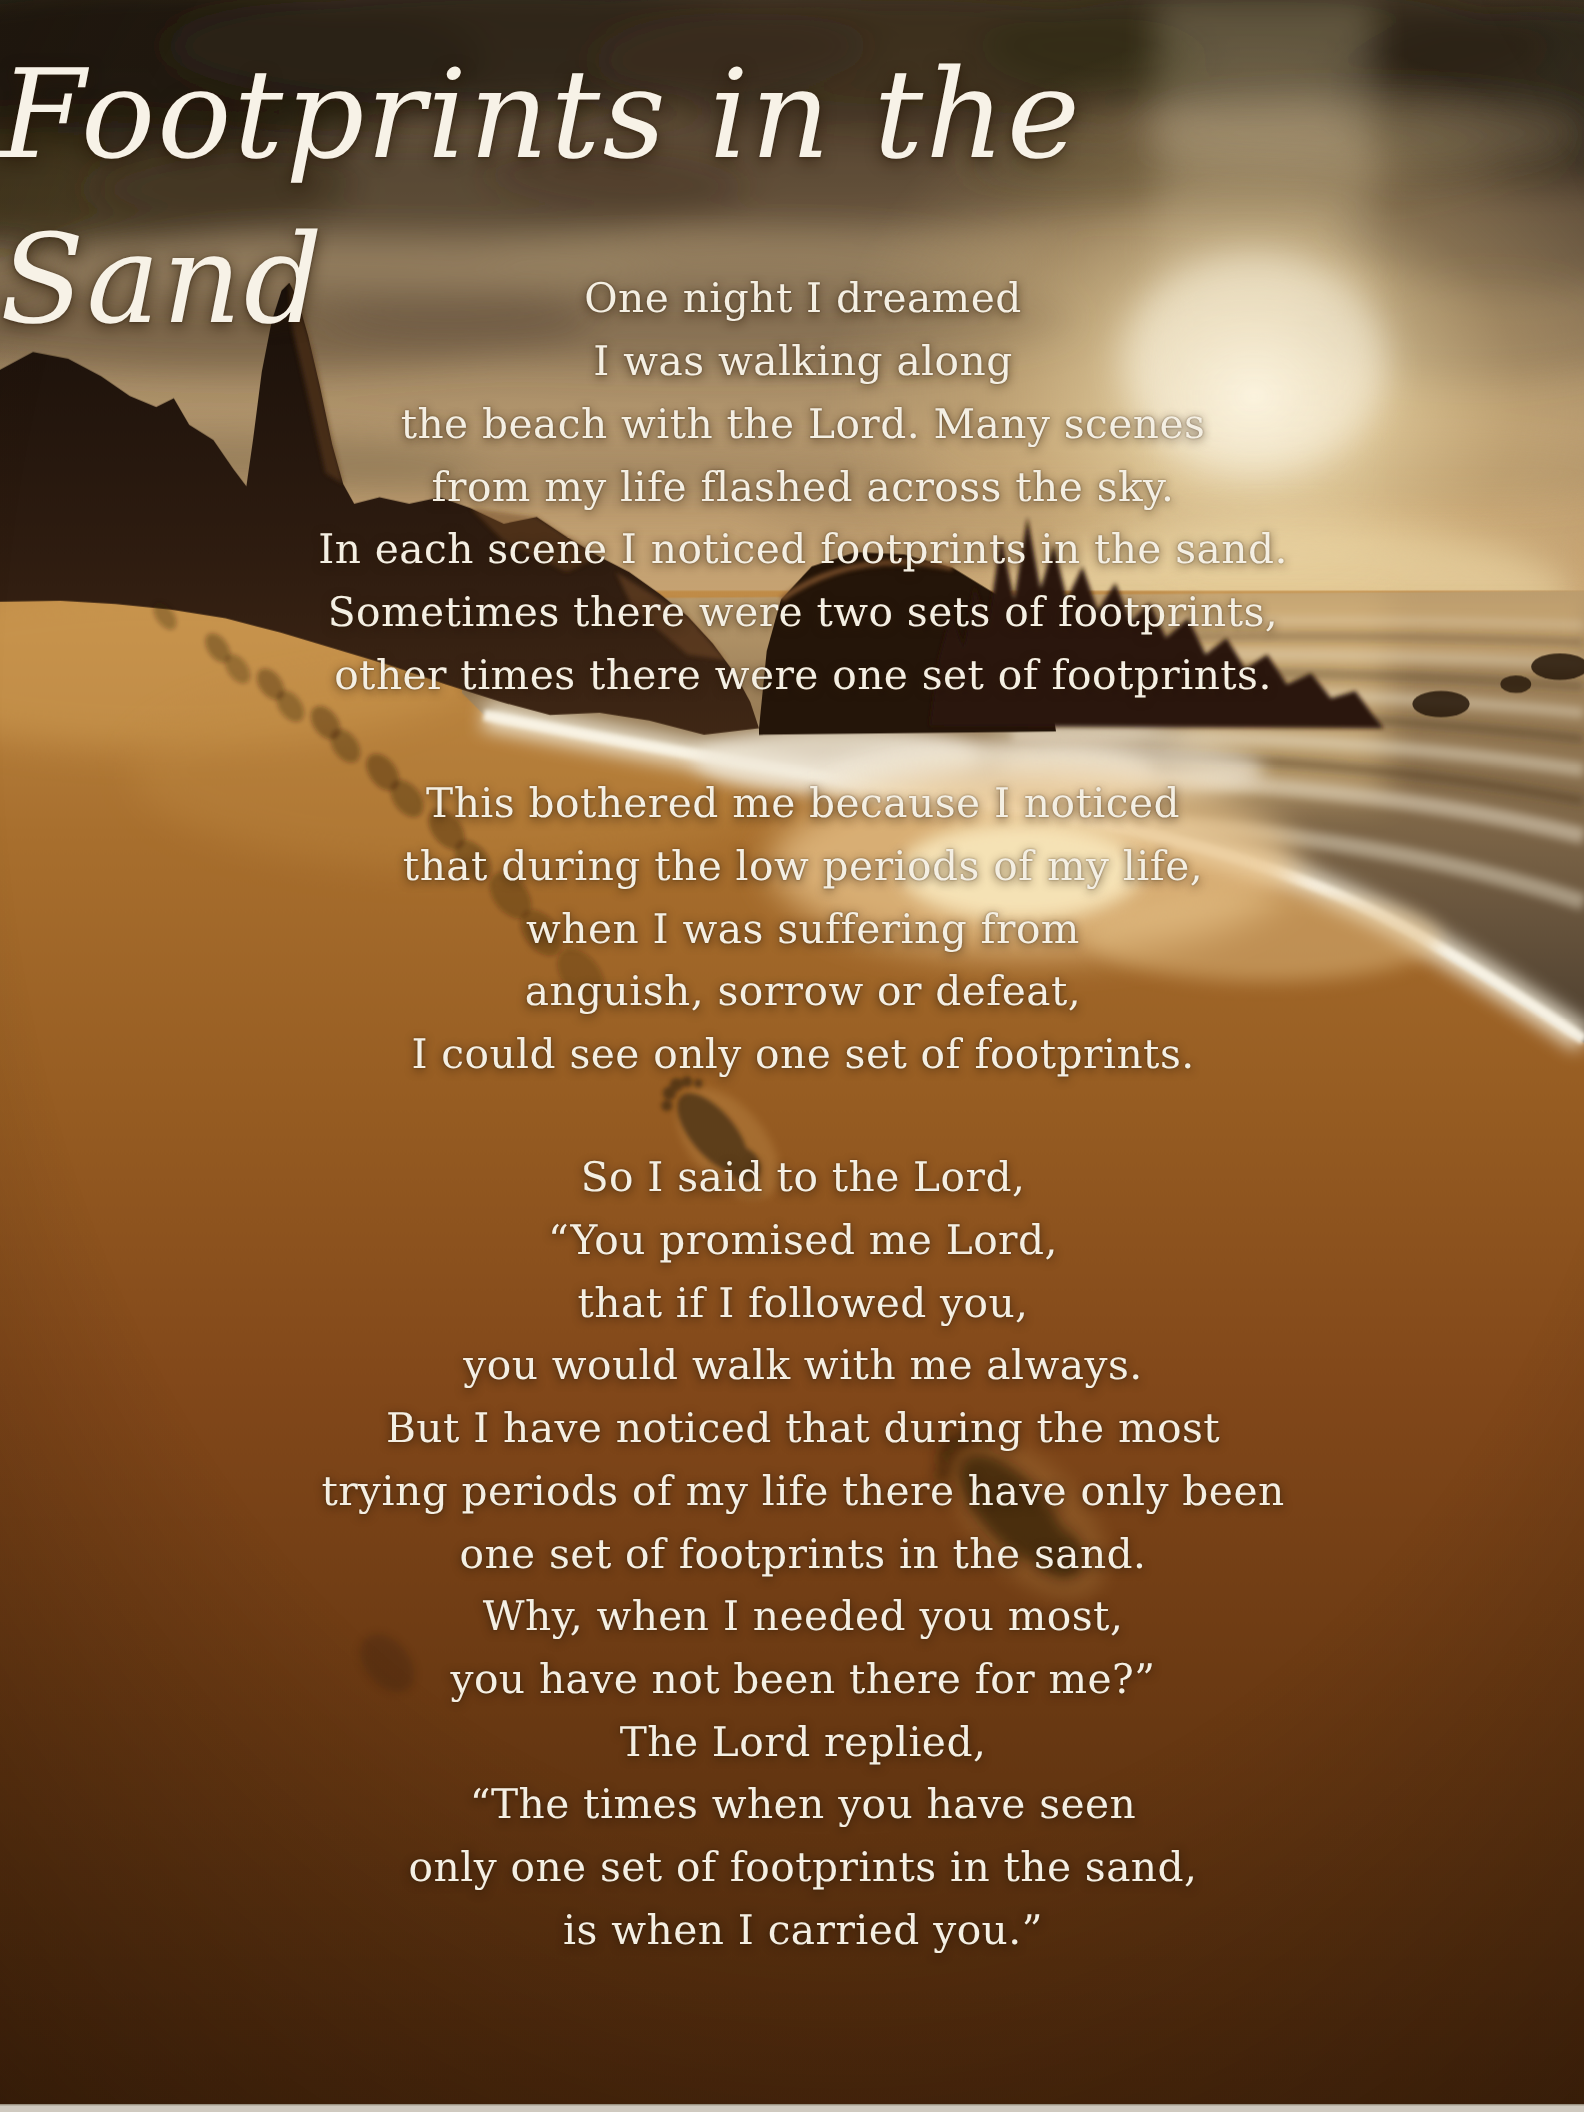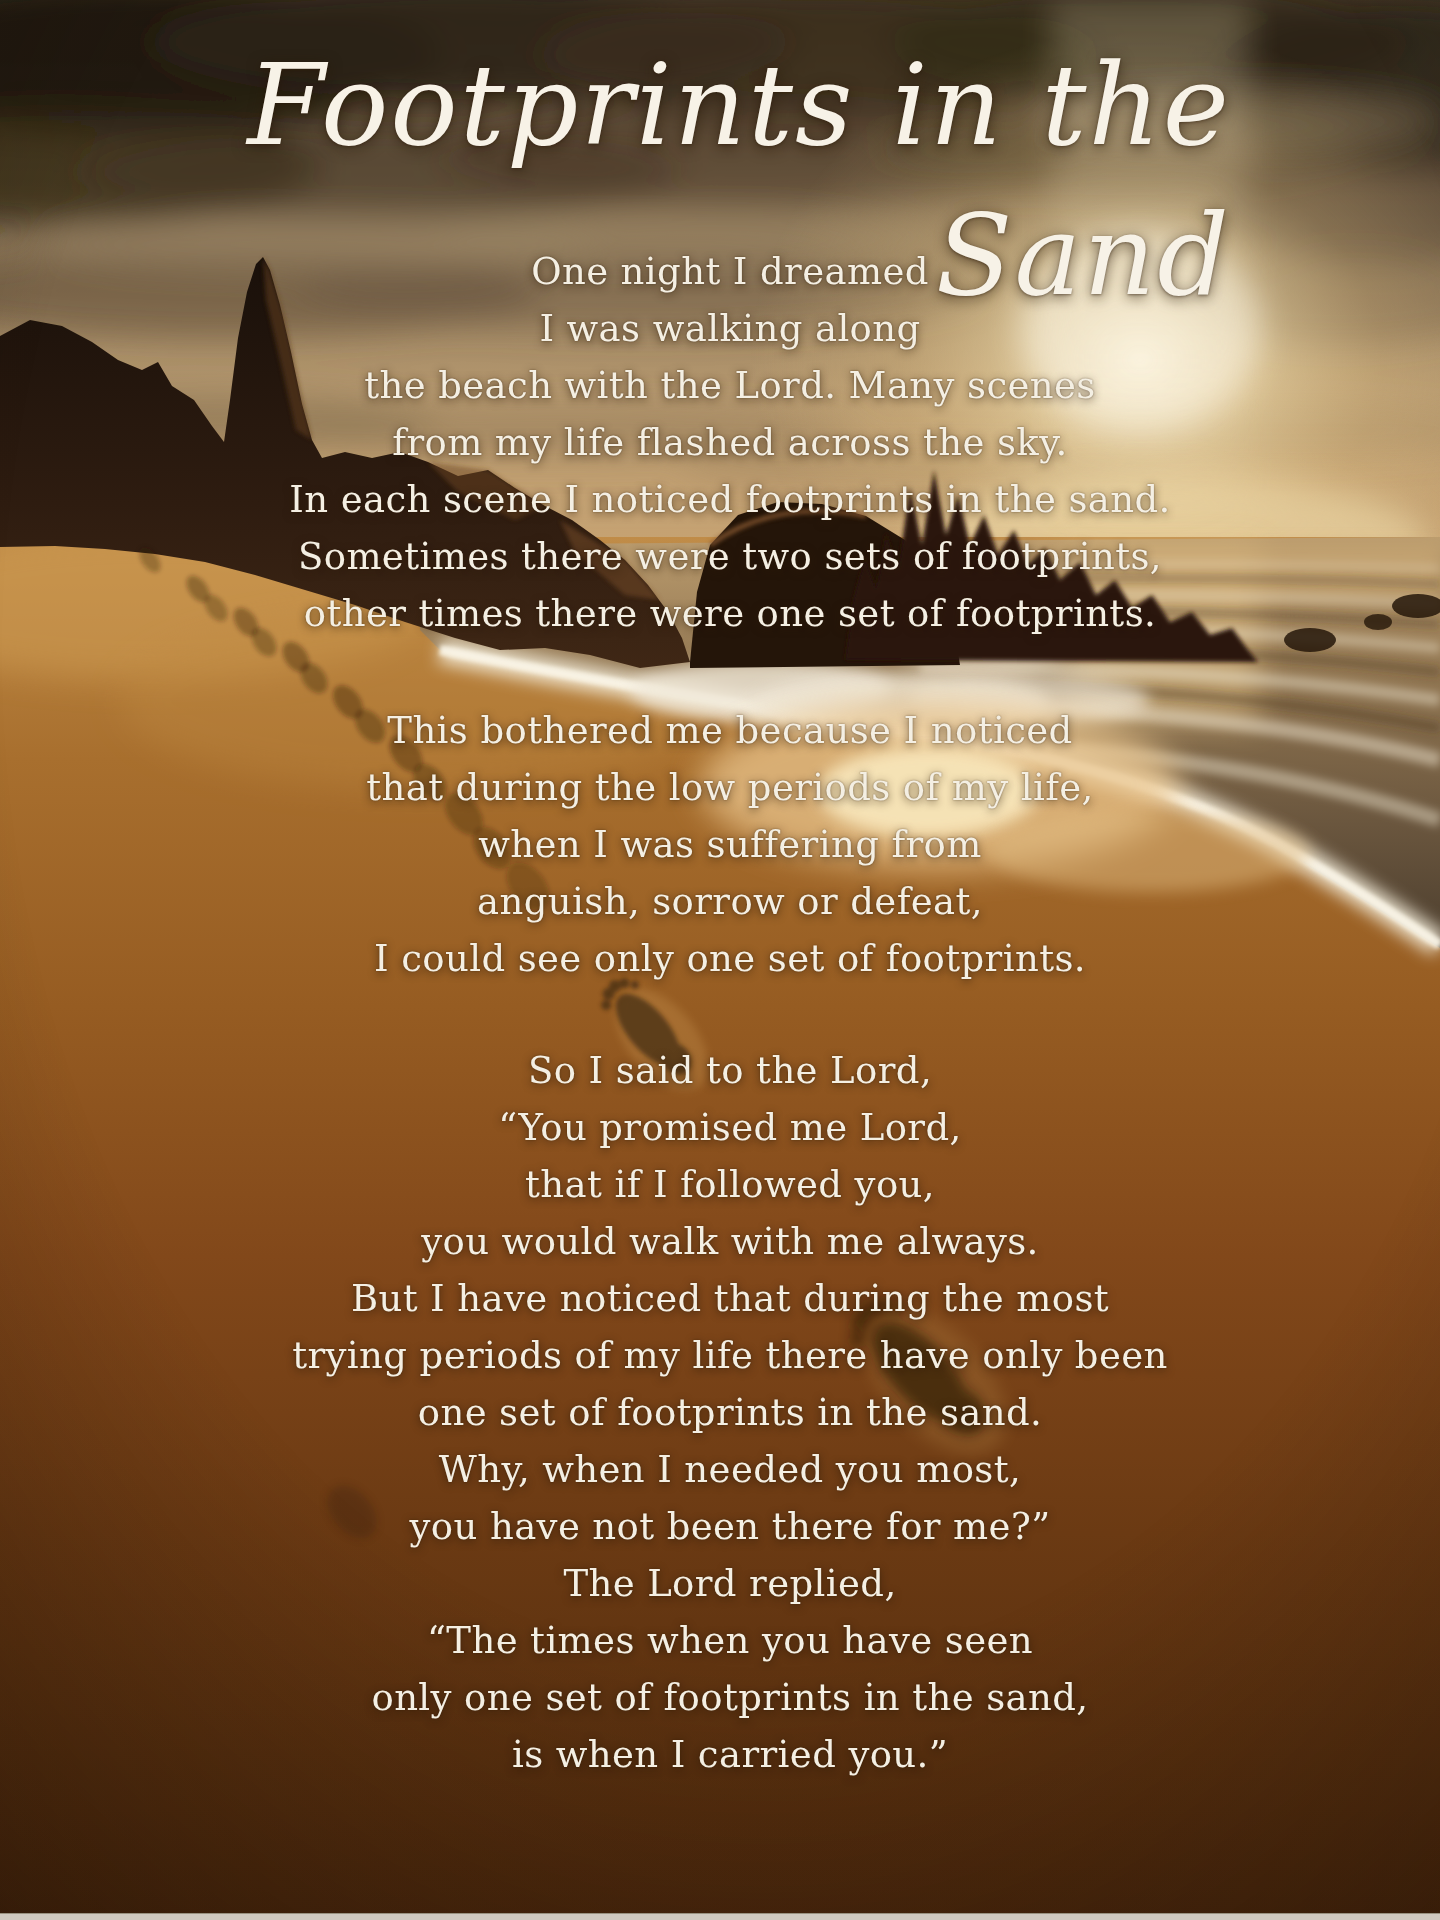--- a/index.html
+++ b/index.html
@@ -1,19 +1,19 @@
 <!DOCTYPE html>
 <html><head>
 <meta charset="utf-8">
 <style>
   html,body{margin:0;padding:0;background:#000;}
   .poster{position:relative;width:1440px;height:1920px;overflow:hidden;
           font-family:"DejaVu Serif","Liberation Serif",serif;}
   .bg{position:absolute;top:0;left:0;width:1440px;height:1920px;display:block;}
-  .title{position:absolute;top:30px;left:0;width:1231px;margin:0;text-align:right;
+  .title{position:absolute;top:30px;left:0;width:1231px;margin:0;text-align:left;
          font-style:italic;font-weight:400;font-size:112px;line-height:150px;
          color:#f7f2e7;letter-spacing:2px;
          text-shadow:0 3px 14px rgba(40,24,8,.65),0 1px 3px rgba(50,30,12,.5);}
   .stanza{position:absolute;left:10px;width:1440px;text-align:center;
           color:#f4efe3;font-size:37px;line-height:57px;letter-spacing:.4px;
           text-shadow:0 2px 9px rgba(45,26,9,.72),0 0 2px rgba(60,35,14,.5);}
   .stanza-0{top:243px}.stanza-1{top:702px}.stanza-2{top:1042px}.stanza-3{top:1614px}
   .line{white-space:nowrap;}
   .bottom-strip{position:absolute;left:0;bottom:0;width:100%;height:6px;
                 background:#cfc9bf;border-top:1px solid #98917f;}

